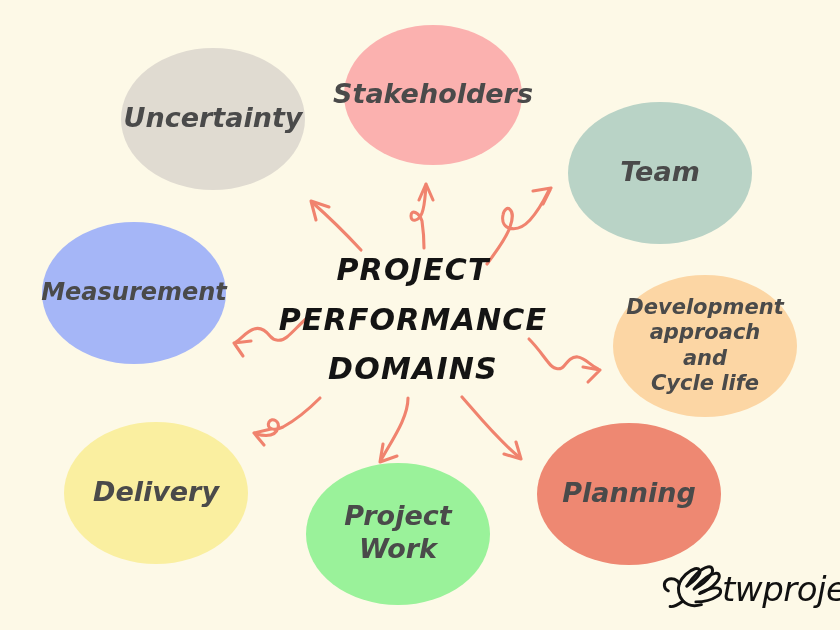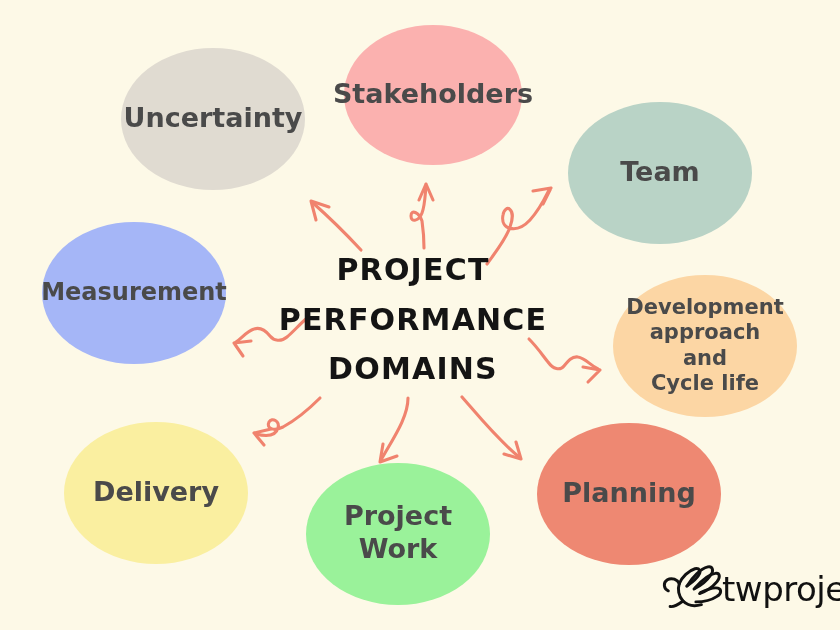--- a/index.html
+++ b/index.html
@@ -11,20 +11,21 @@
     width: 840px;
     height: 630px;
     overflow: hidden;
     font-family: "DejaVu Sans", "Liberation Sans", sans-serif;
   }
   #diagram-root {
     position: relative;
     width: 840px;
     height: 630px;
     background: #FDF9E7;
+    font-style: italic;
   }
   #diagram-svg {
     position: absolute;
     top: 0;
     left: 0;
     width: 840px;
     height: 630px;
   }
   .node-label {
     font-family: "DejaVu Sans", "Liberation Sans", sans-serif;

